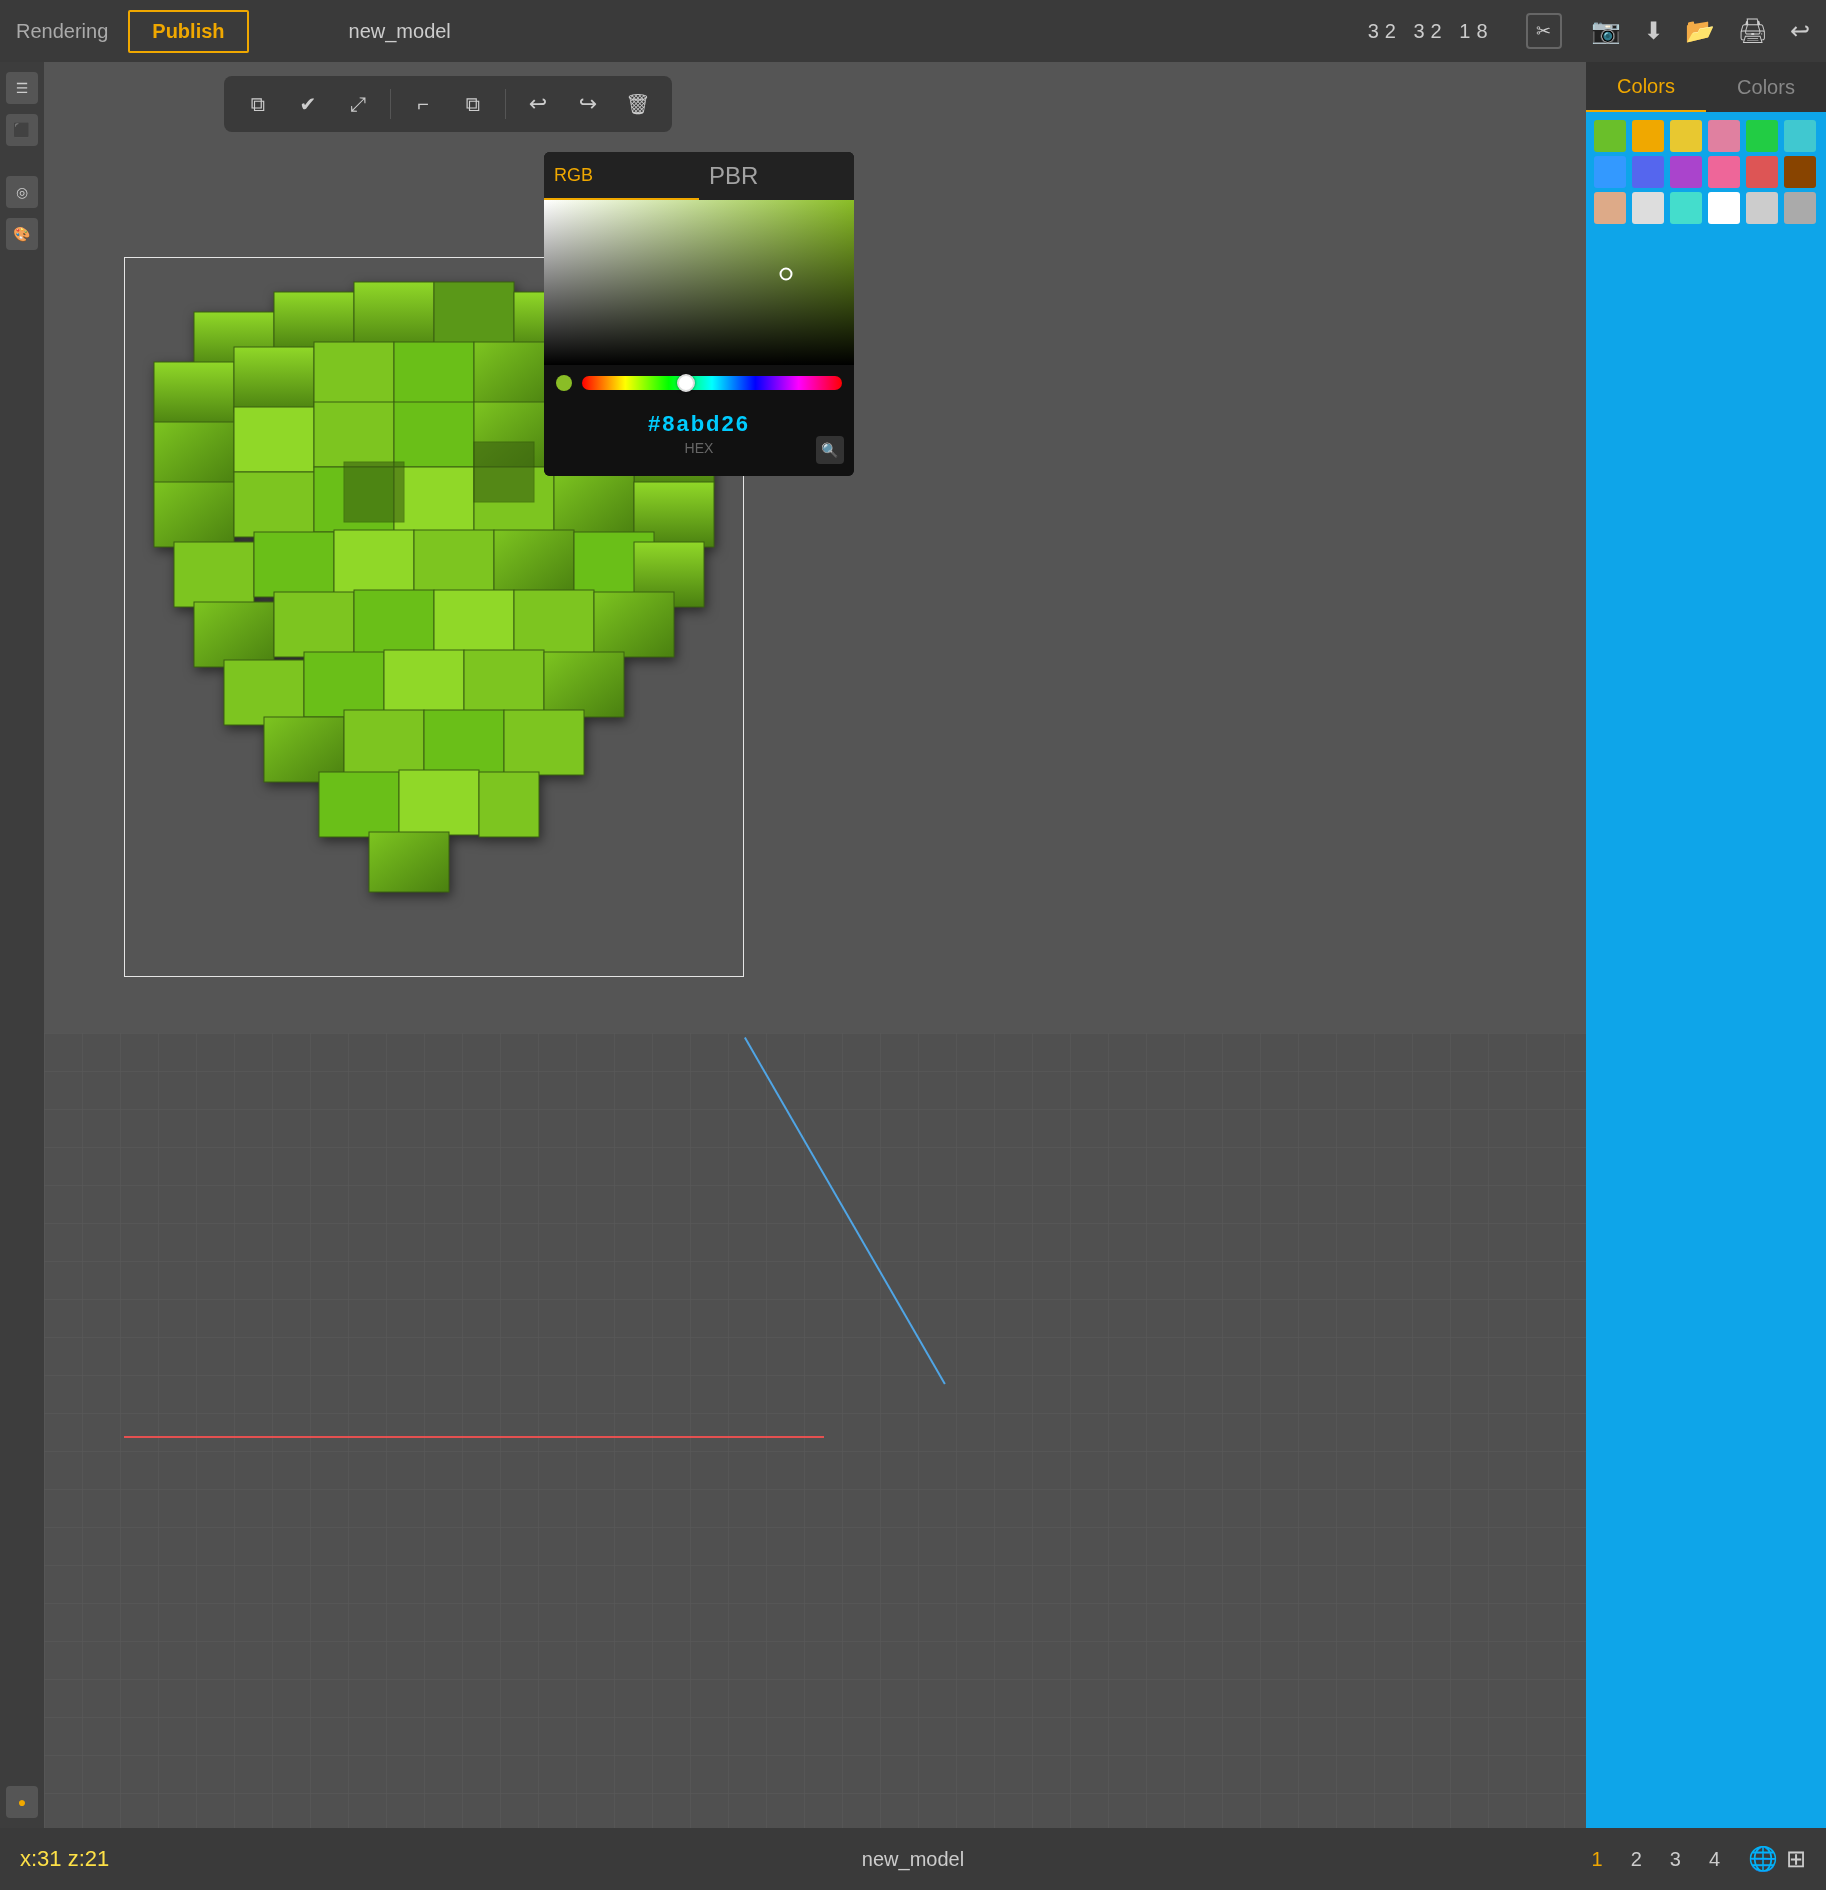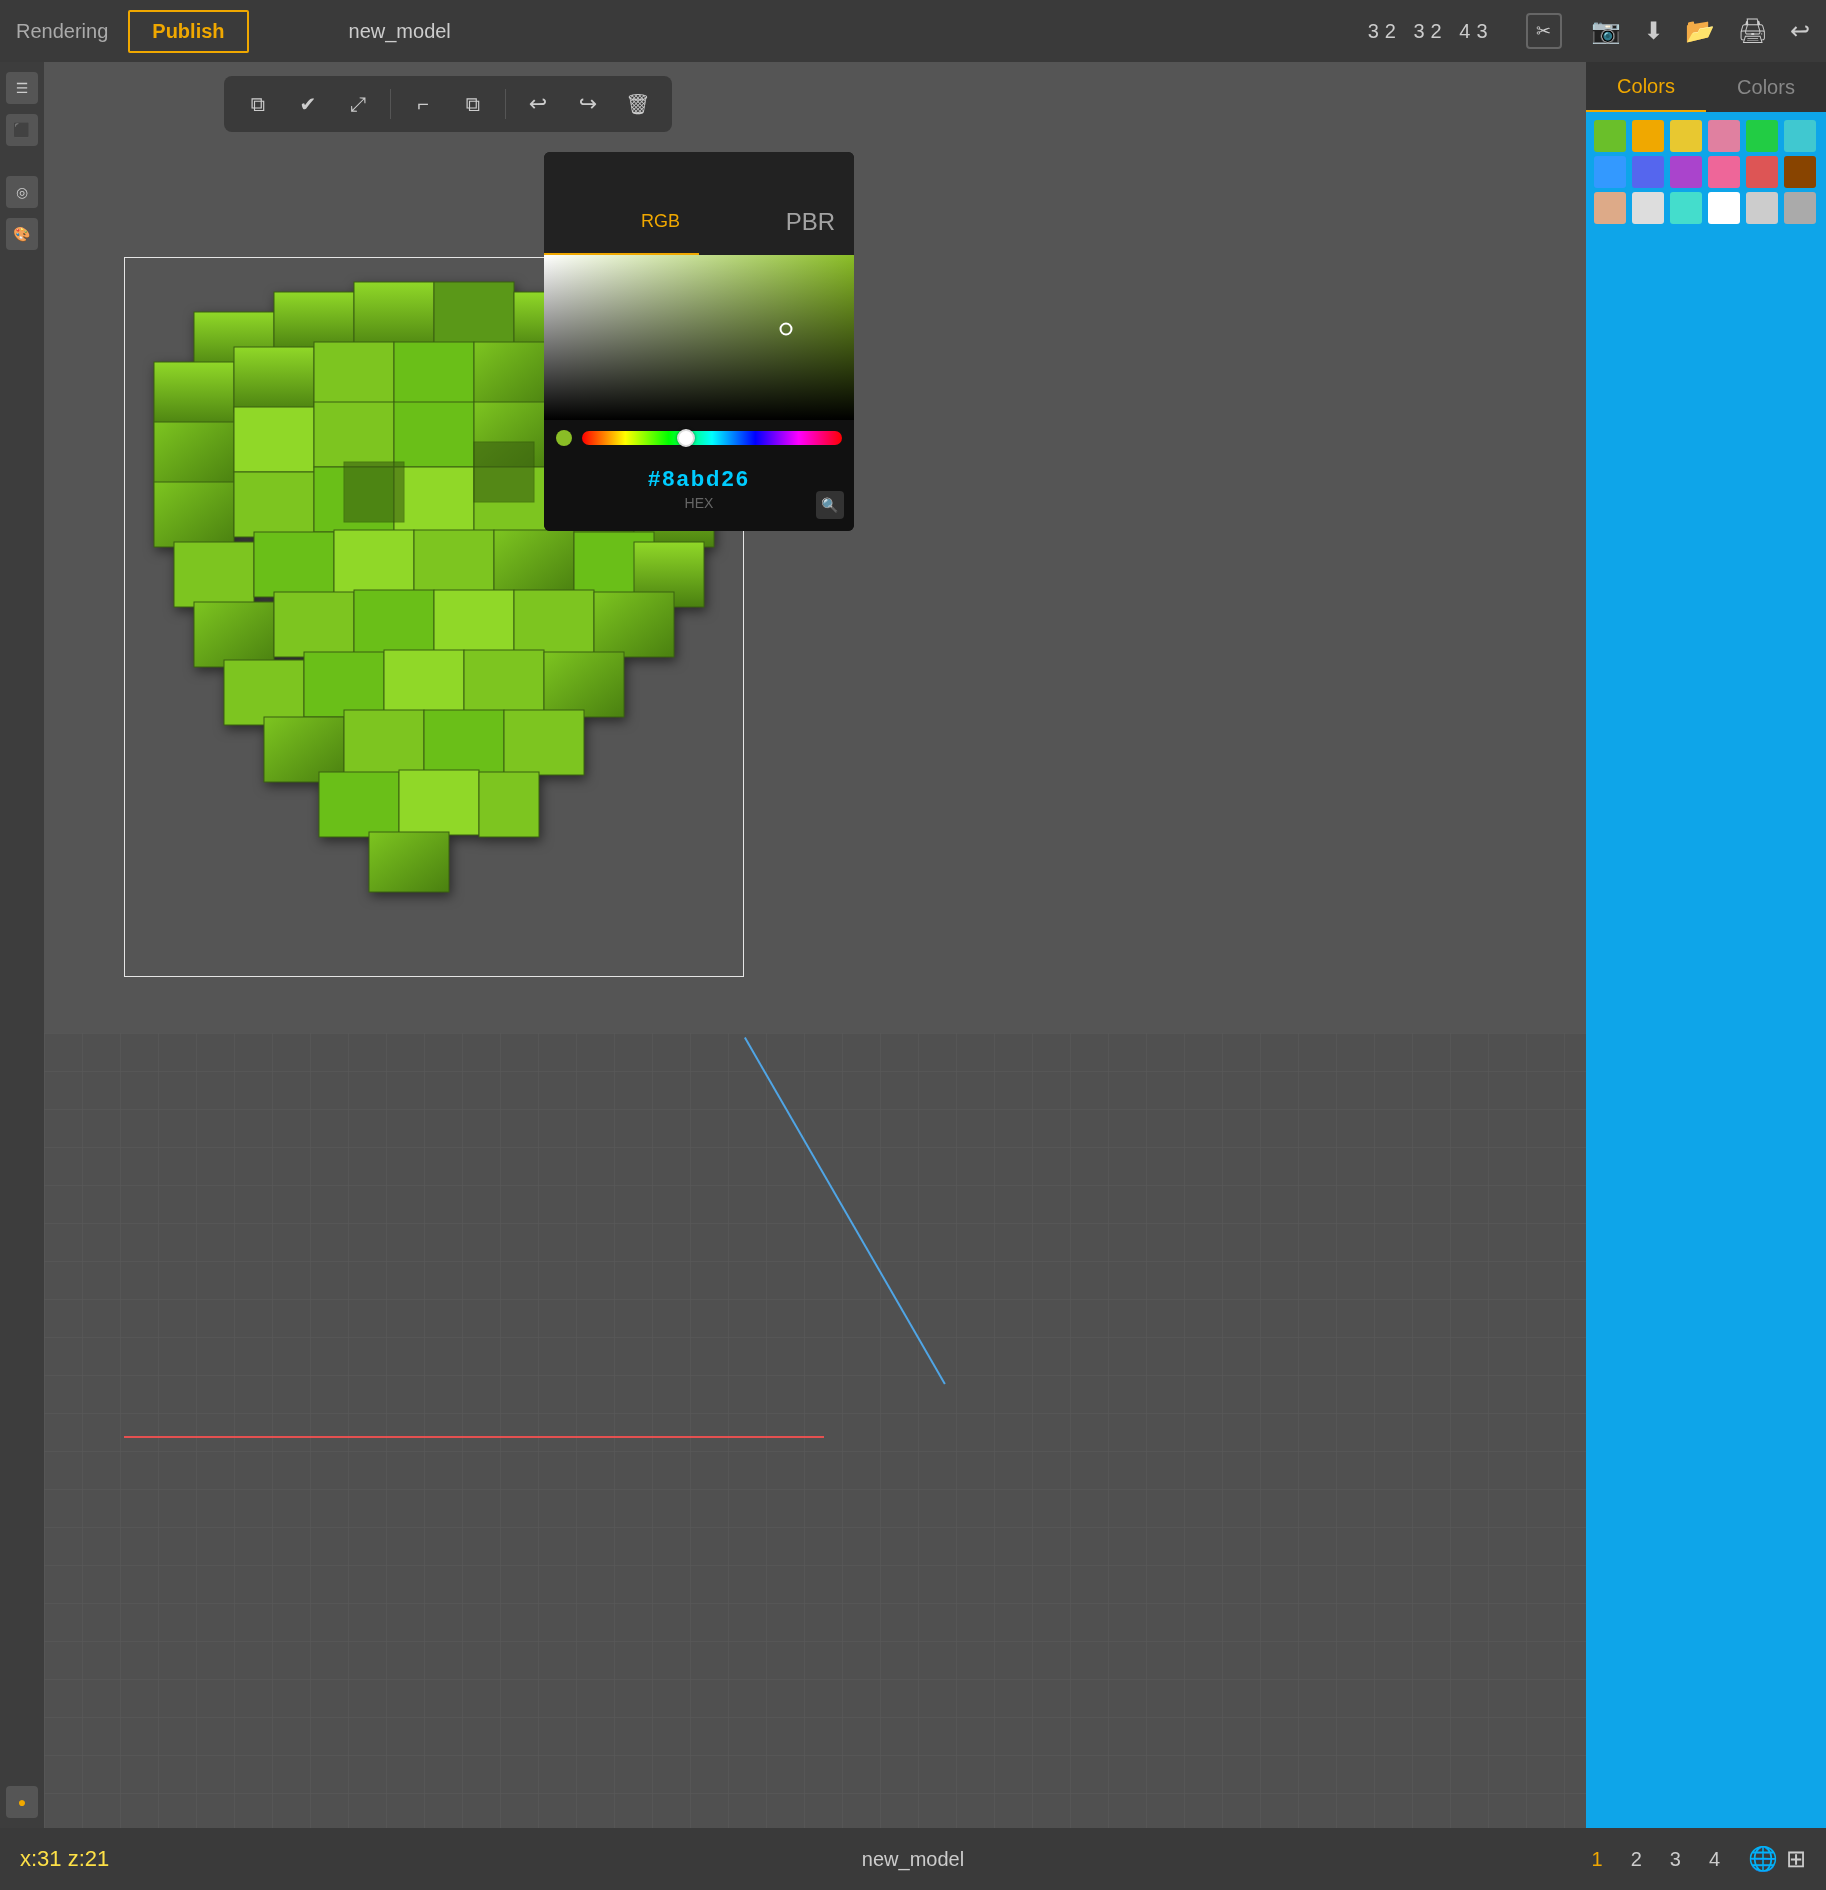--- a/index.html
+++ b/index.html
@@ -192,27 +192,26 @@
       z-index: 300;
       overflow: hidden;
     }
 
     .picker-tabs {
       display: flex;
       background: #222;
     }
     .picker-tab {
       flex: 1;
-      padding: 19px;
-      text-align: right;
+      padding: 10px;
+      text-align: left;
       font-size: 18px;
       cursor: pointer;
       border: none;
       background: transparent;
-      margin-top: 37px;
     }
     .picker-tab.active {
       color: #f0a800;
       border-bottom: 2px solid #f0a800;
     }
     .picker-tab.inactive {
       color: #888;
     }
 
     .color-gradient {
@@ -254,21 +253,21 @@
       filter: drop-shadow(2px 4px 6px rgba(0,0,0,0.5));
     }
   </style>
 </head>
 <body>
 
 <div id="topbar">
   <span style="color:#aaa;font-size:20px;">Rendering</span>
   <button style="background:transparent;border:2.5px solid #f0a800;color:#f0a800;font-size:20px;font-weight:bold;padding:8px 22px;border-radius:2px;cursor:pointer;">Publish</button>
   <span style="color:#ccc;font-size:20px;margin-left:80px;">new_model</span>
-  <span style="margin-left:auto;color:#ccc;font-size:20px;letter-spacing:6px;">32  32  43</span>
+  <span style="margin-left:auto;color:#ccc;font-size:20px;letter-spacing:6px;">32  32  18</span>
 
   <div style="width:36px;height:36px;border:2px solid #666;border-radius:4px;display:flex;align-items:center;justify-content:center;cursor:pointer;margin-left:12px;">
     <span style="font-size:18px;color:#ccc;">✂</span>
   </div>
   <div style="display:flex;gap:22px;align-items:center;margin-left:10px;">
     <span style="font-size:24px;color:#ccc;cursor:pointer;">📷</span>
     <span style="font-size:24px;color:#ccc;cursor:pointer;">⬇</span>
     <span style="font-size:24px;color:#ccc;cursor:pointer;">📂</span>
     <span style="font-size:24px;color:#ccc;cursor:pointer;">🖨</span>
     <span style="font-size:24px;color:#ccc;cursor:pointer;">↩</span>

